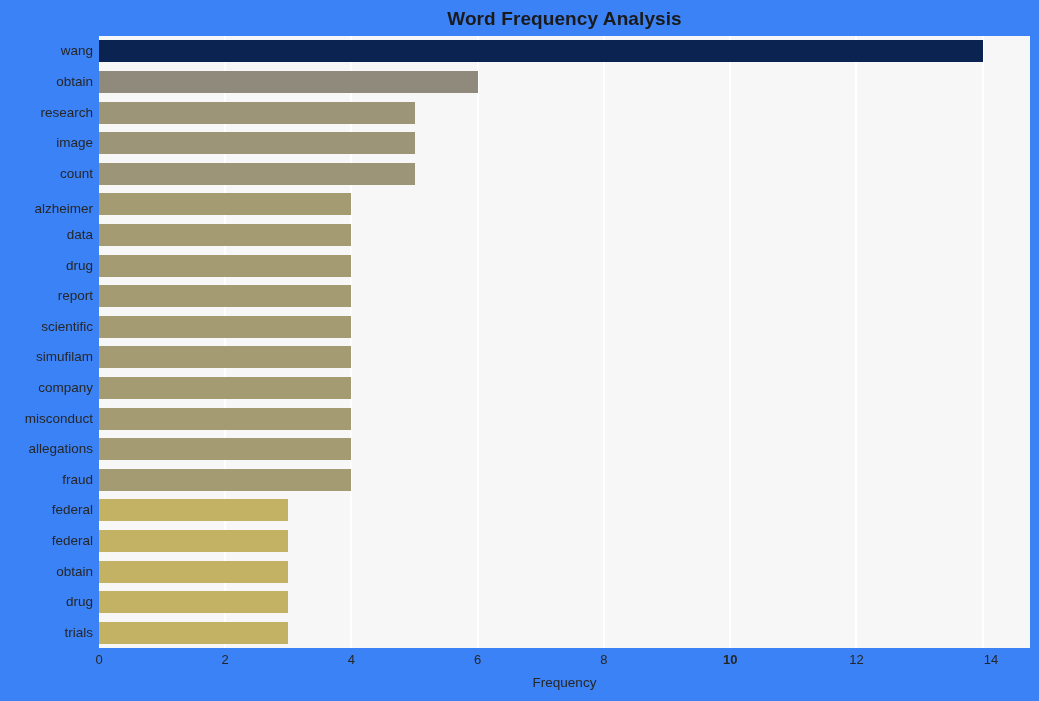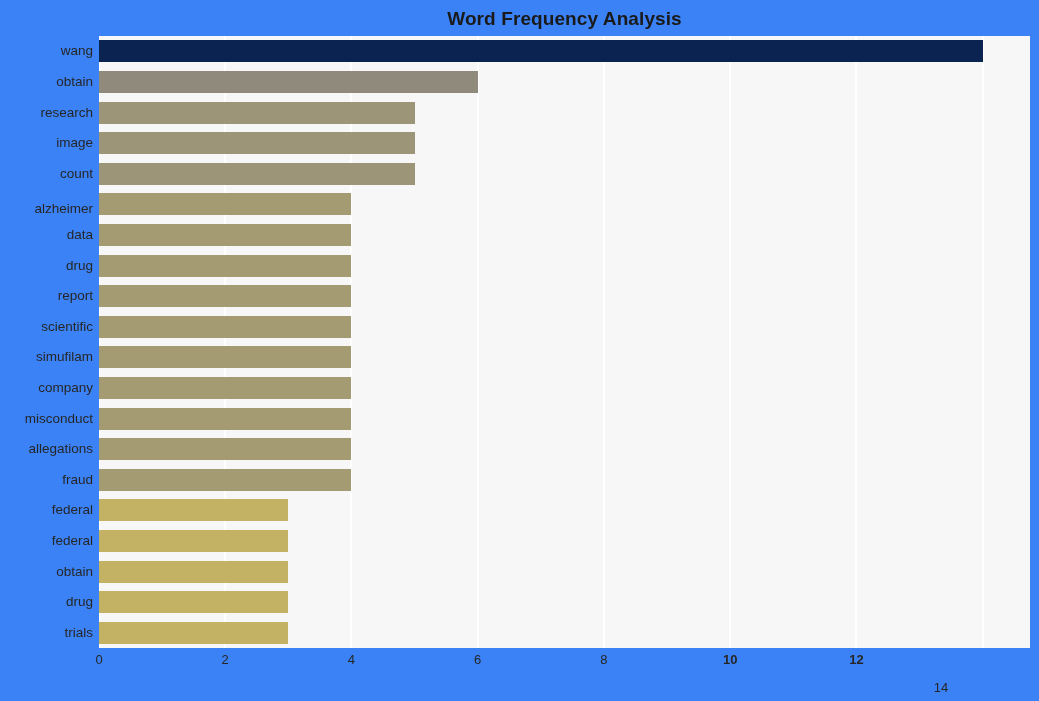--- a/index.html
+++ b/index.html
@@ -220,18 +220,19 @@
       <div class="ytick-label" style="top: 589.7px; color: rgb(38, 38, 38);">trials</div>
     </div>
 
   <div id="x-axis-labels">
       <div class="xtick-label" style="left: 99px; color: rgb(38, 38, 38);">0</div>
       <div class="xtick-label" style="left: 225.237px; color: rgb(38, 38, 38);">2</div>
       <div class="xtick-label" style="left: 351.475px; color: rgb(38, 38, 38);">4</div>
       <div class="xtick-label" style="left: 477.712px; color: rgb(38, 38, 38);">6</div>
       <div class="xtick-label" style="left: 603.949px; color: rgb(38, 38, 38);">8</div>
       <div class="xtick-label" style="left: 730.186px; color: rgb(38, 38, 38); font-weight: bold;">10</div>
-      <div class="xtick-label" style="left: 856.424px; color: rgb(38, 38, 38); font-weight: bold;">12</div>
-      <div class="xtick-label" style="left: 941px; color: rgb(38, 38, 38); margin-top: 28px;">14</div>
+      <div class="xtick-label" style="left: 856.424px; color: rgb(38, 38, 38);">12</div>
+      <div class="xtick-label" style="left: 991px; color: rgb(38, 38, 38);">14</div>
     </div>
 
+  <div id="x-axis-title">Frequency</div>
 
 </div>
 
 </body></html>

